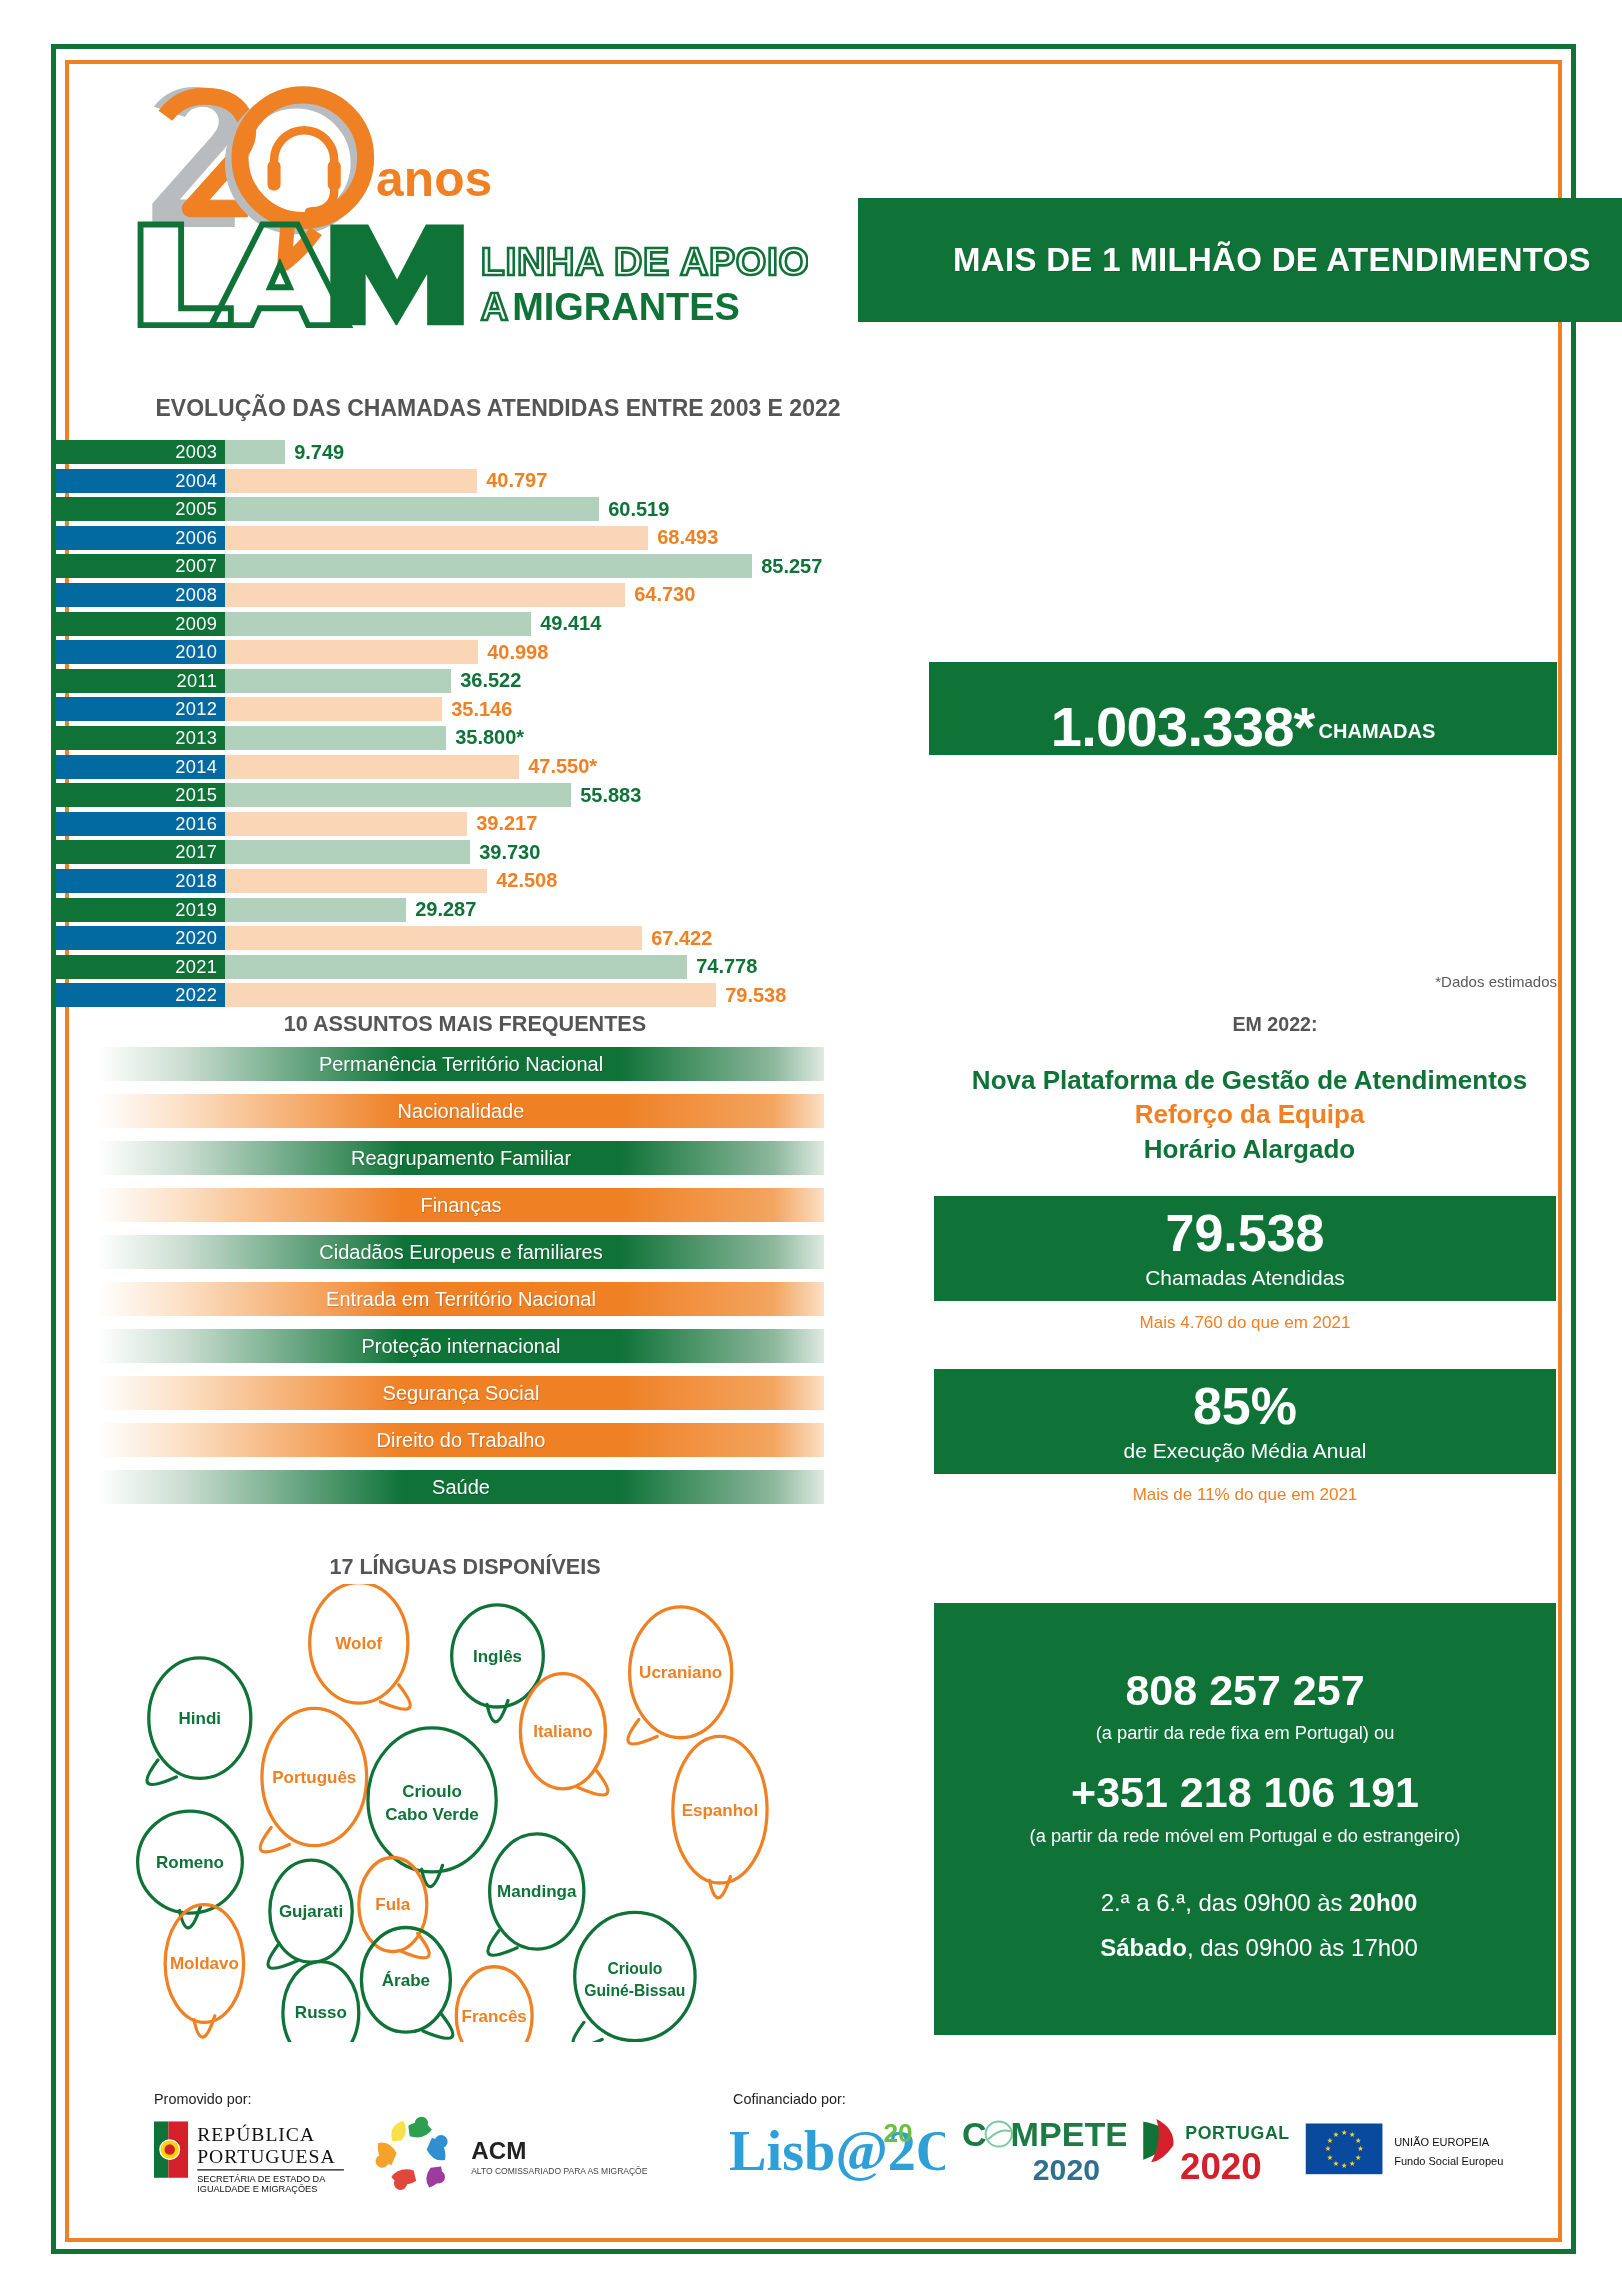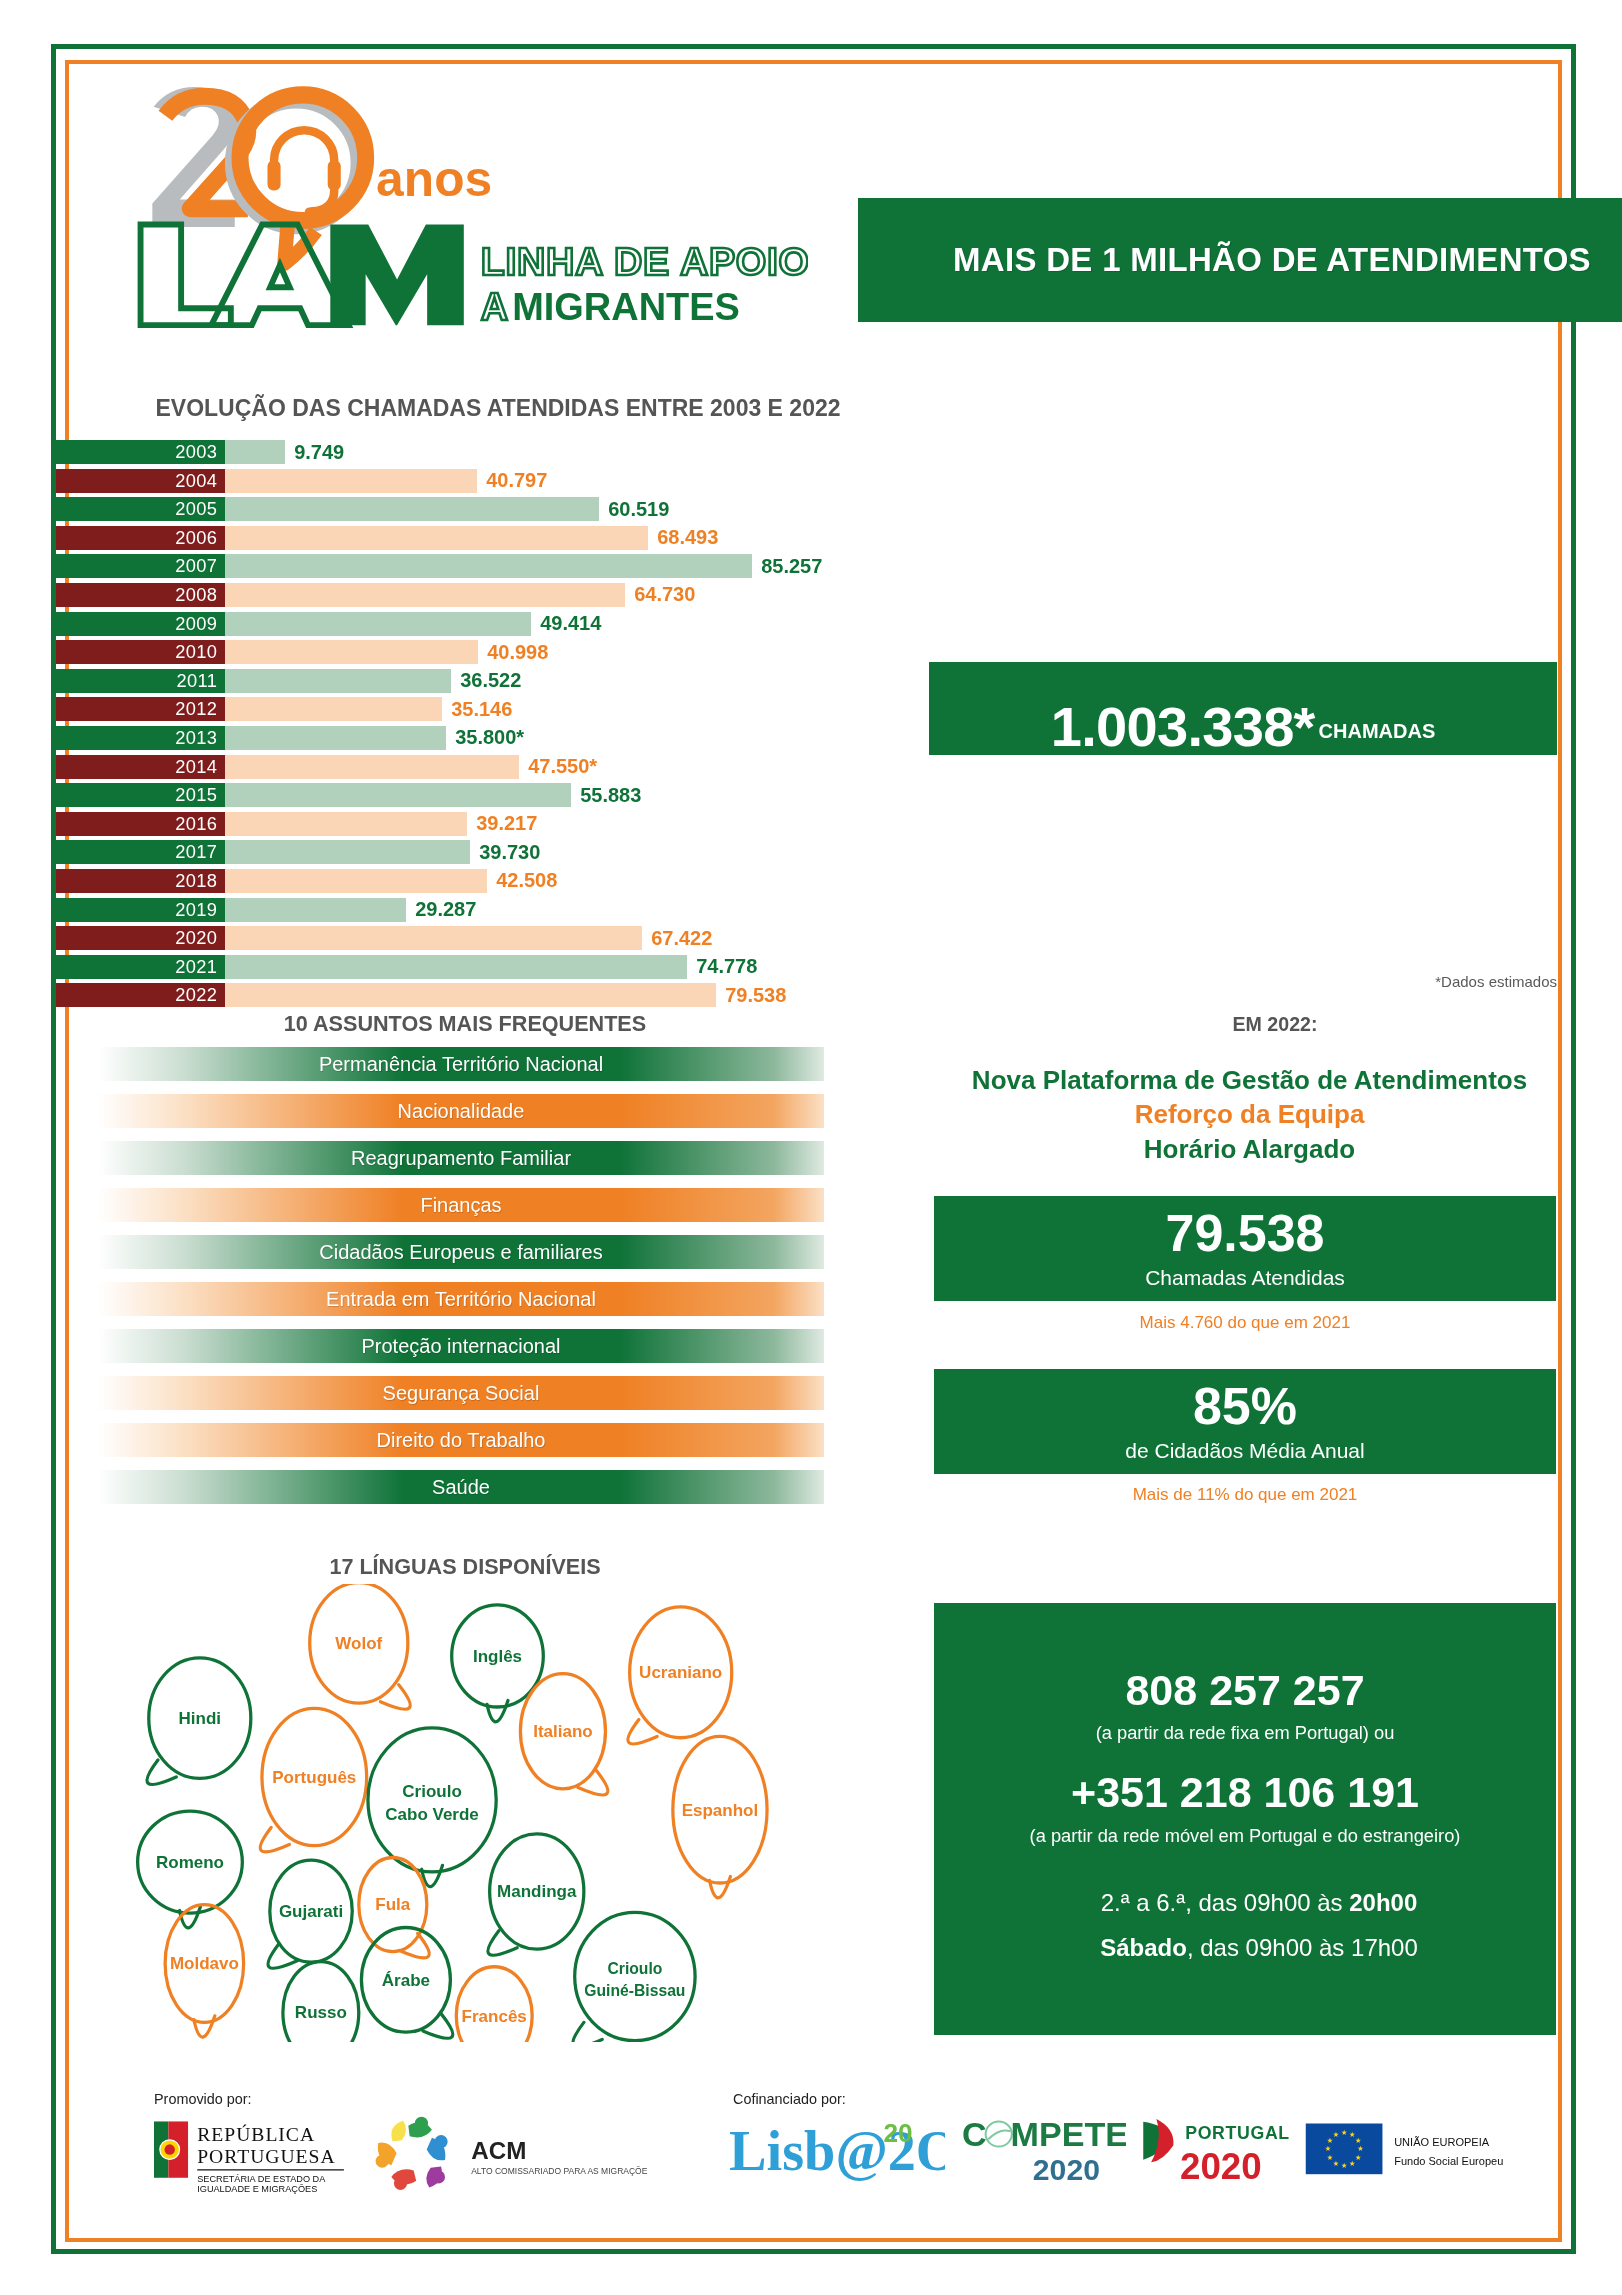--- a/index.html
+++ b/index.html
@@ -37,21 +37,21 @@
   }
   #chart{position:absolute;left:56px;top:440px;width:1518px;}
   .chart-row{position:relative;height:24px;margin-bottom:4.6px;display:flex;align-items:center;}
   .row-stub{height:24px;position:relative;display:flex;align-items:center;justify-content:flex-end;padding-right:7.9px;}
   .row-stub span{color:#fff;font-size:18.3px;font-weight:400;letter-spacing:0.3px;}
   .row-bar{height:24px;}
   .row-val{font-size:20px;font-weight:bold;padding-left:9.2px;white-space:nowrap;}
   .g .row-stub{background:#0f7338;}
   .g .row-bar{background:#b2d1bd;}
   .g .row-val{color:#0f7338;}
-  .o .row-stub{background:#7f1d1d;}
+  .o .row-stub{background:#0369a1;}
   .o .row-bar{background:#fad6b6;}
   .o .row-val{color:#ef8024;}
   
   #total-box{
     position:absolute;left:929px;top:623px;width:628px;height:93px;
     background:#0f7338;display:flex;align-items:flex-end;justify-content:center;
     z-index:5;
     margin-top:39px;
   }
   #total-box .big{color:#fff;font-size:56px;font-weight:bold;line-height:1;letter-spacing:-0.7px;}
@@ -368,21 +368,21 @@
   </div>
 
 <div class="kpi-box" id="kpi1">
   <div class="kpi-num">79.538</div>
   <div class="kpi-lbl">Chamadas Atendidas</div>
 </div>
 <div class="kpi-note" id="kpi1-note">Mais 4.760 do que em 2021</div>
 
 <div class="kpi-box" id="kpi2">
   <div class="kpi-num">85%</div>
-  <div class="kpi-lbl">de Cidadãos Média Anual</div>
+  <div class="kpi-lbl">de Execução Média Anual</div>
 </div>
 <div class="kpi-note" id="kpi2-note">Mais de 11% do que em 2021</div>
 
 <div id="lang-title">17 LÍNGUAS DISPONÍVEIS</div>
 <div id="bubbles">
   <svg id="bubbles-svg" width="733" height="458" viewBox="0 0 1120 700">
       <g>
         <ellipse cx="105" cy="205" rx="78" ry="92" fill="none" stroke="#0f7338" stroke-width="5"></ellipse>
         <path d="M 41 269 Q -3 327 69 295" fill="none" stroke="#0f7338" stroke-width="5" stroke-linecap="round"></path>
         <text class="bub-txt" x="105" y="214" font-size="26" fill="#0f7338">Hindi</text>

